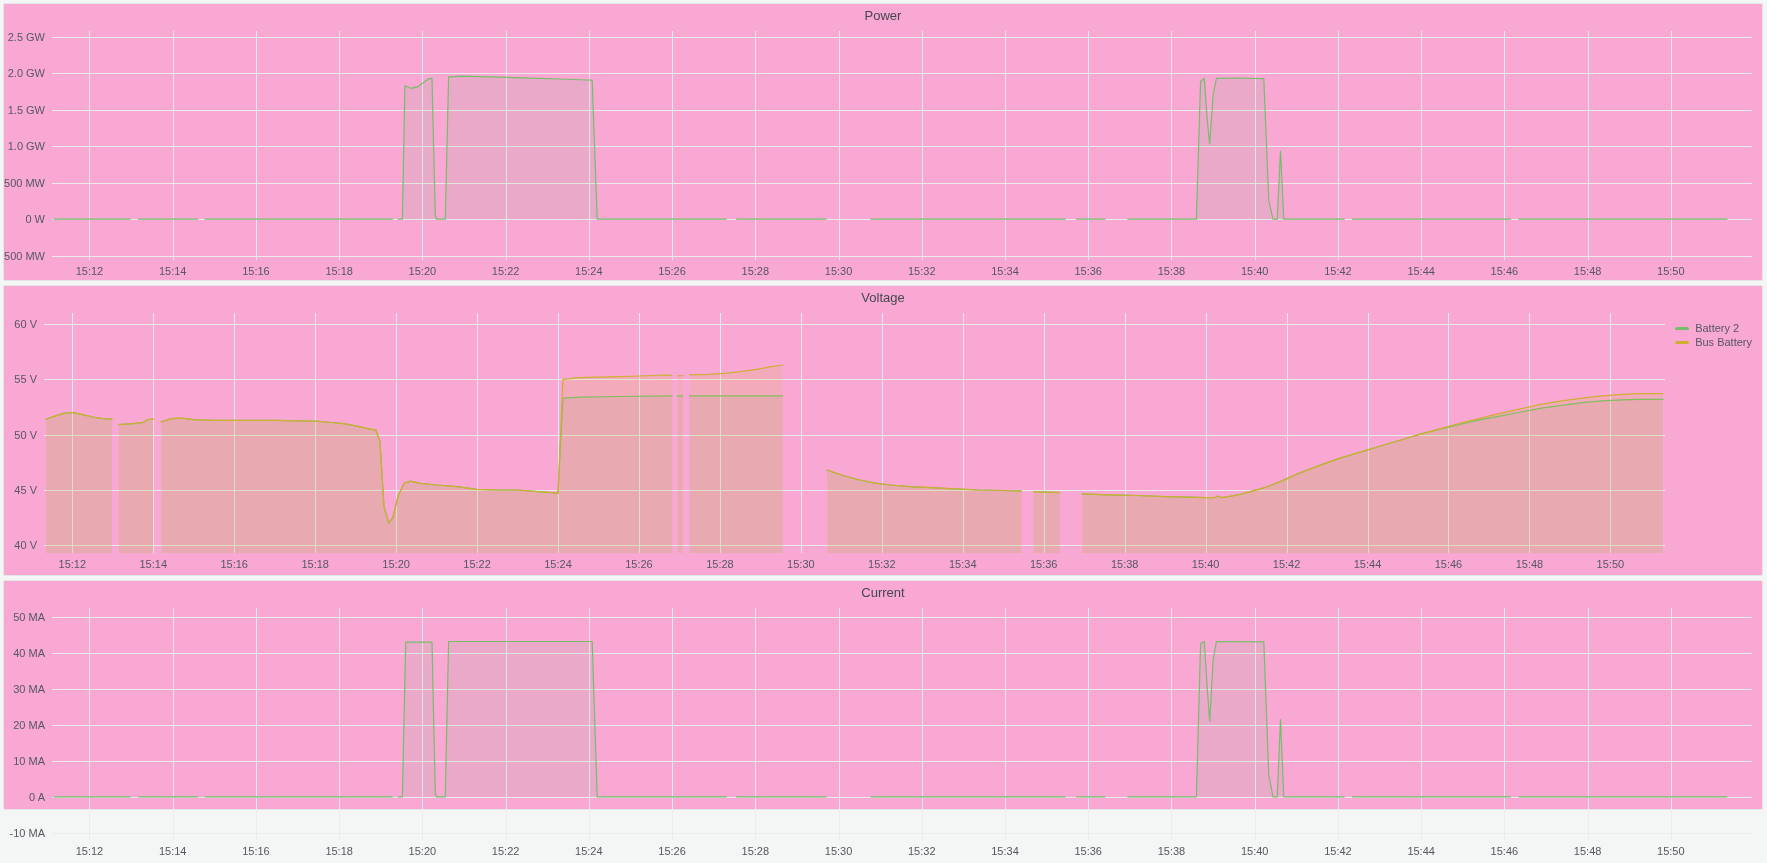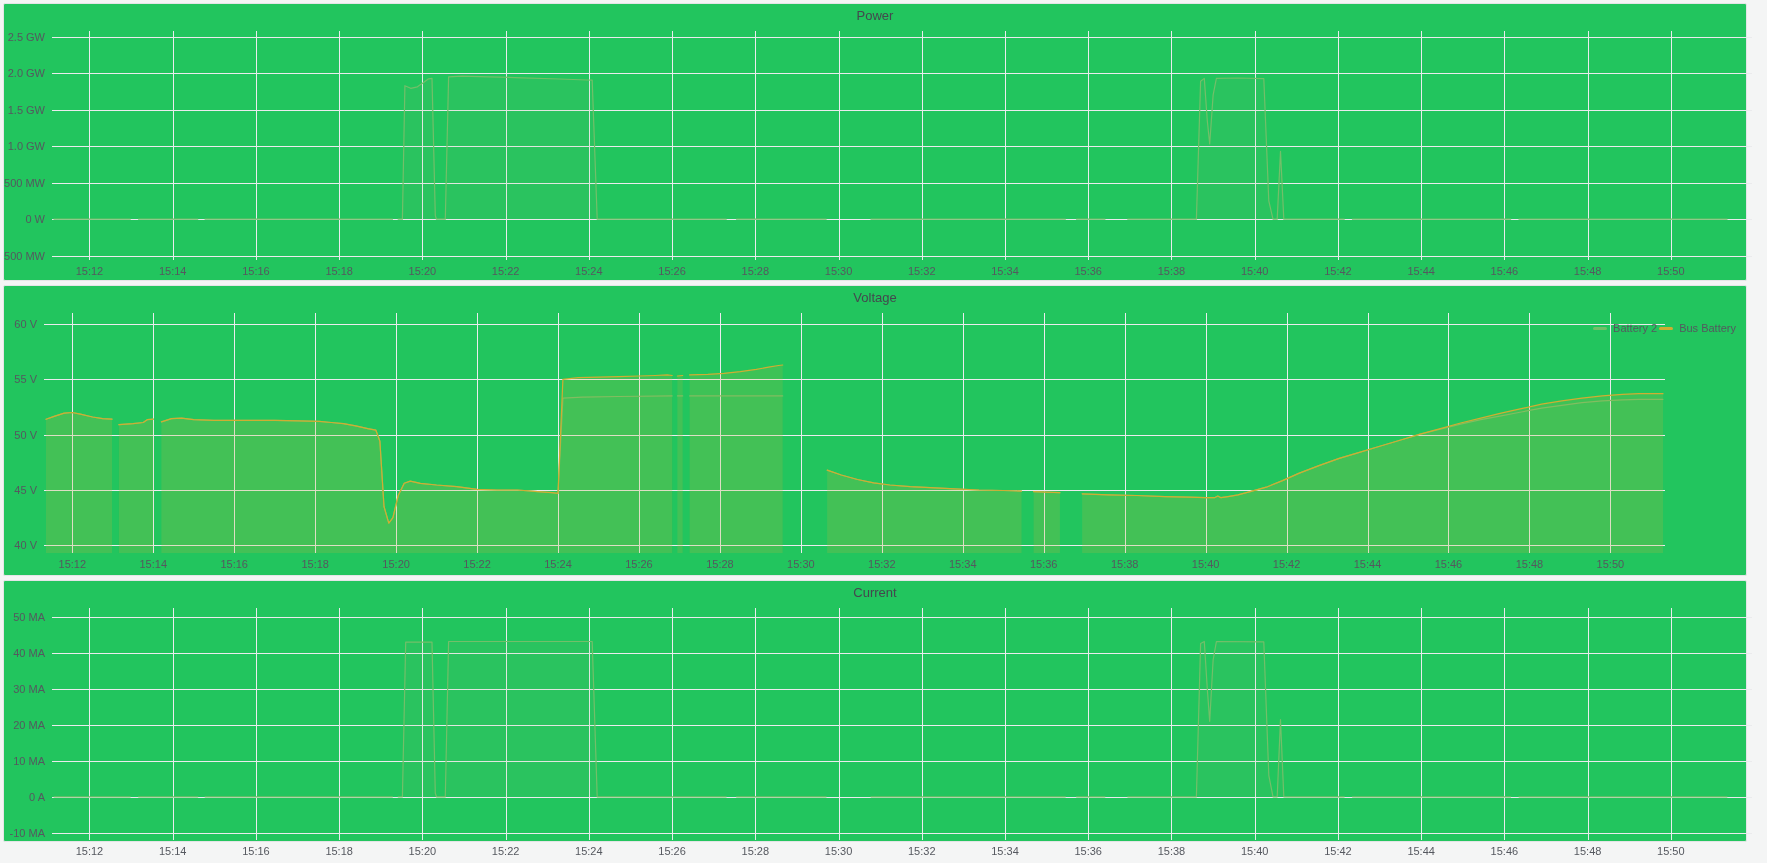--- a/index.html
+++ b/index.html
@@ -2,36 +2,36 @@
 <html><head>
 <meta charset="utf-8">
 <style>
   html,body{margin:0;padding:0;}
   body{
     width:1767px;height:863px;position:relative;overflow:hidden;
     background:#f4f5f5;
     font-family:"Liberation Sans", sans-serif;
   }
   .panel{
-    position:absolute;left:3px;right:20px;
-    background:#22c55e;border:1px solid #e4e5e7;border-radius:2px;
+    position:absolute;left:3px;right:4px;
+    background:#f9a8d4;border:1px solid #e4e5e7;border-radius:2px;
     box-sizing:border-box;
   }
   #panel-power{top:3px;height:278px;}
   #panel-voltage{top:285px;height:291px;}
-  #panel-current{top:580px;height:262px;}
+  #panel-current{top:580px;height:230px;}
   .panel-title{
     height:22px;line-height:24px;text-align:center;
     font-size:13px;font-weight:500;color:#44484e;cursor:pointer;
   }
   svg.chart{display:block;}
   svg.chart text{font:11px "Liberation Sans", sans-serif;fill:#55585f;}
   .legend{
     position:absolute;right:10px;top:36px;
-    display:flex;gap:2px;
+    display:flex;flex-direction:column;gap:2px;
   }
   .legend-item{display:flex;align-items:center;gap:6px;cursor:pointer;}
   .legend-dash{width:14px;height:3px;border-radius:2px;flex:0 0 auto;}
   .legend-label{font-size:11px;color:#55585f;white-space:nowrap;}
 </style>
 </head>
 <body>
 
 <div class="panel" id="panel-power">
   <div class="panel-title">Power</div>

